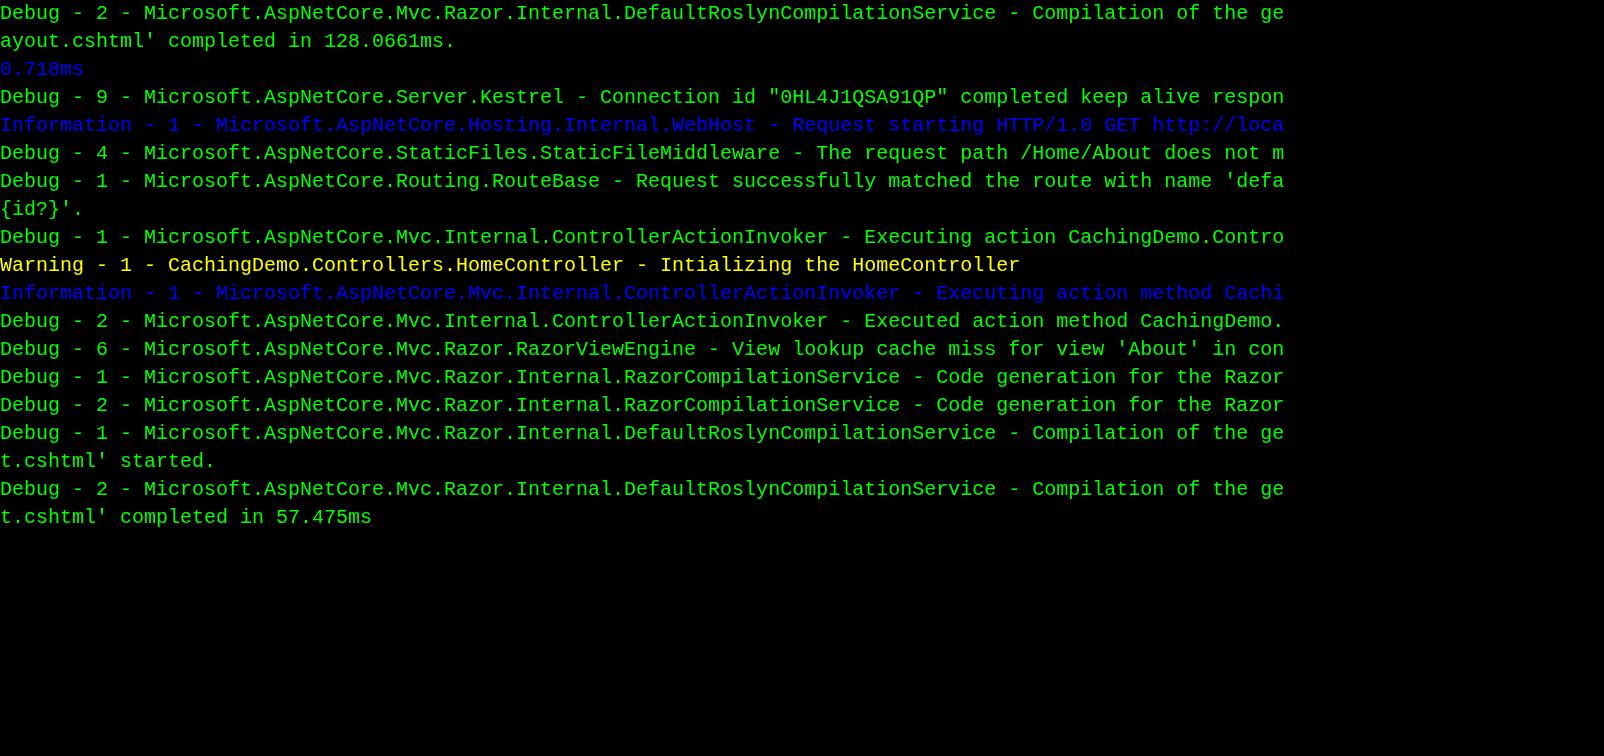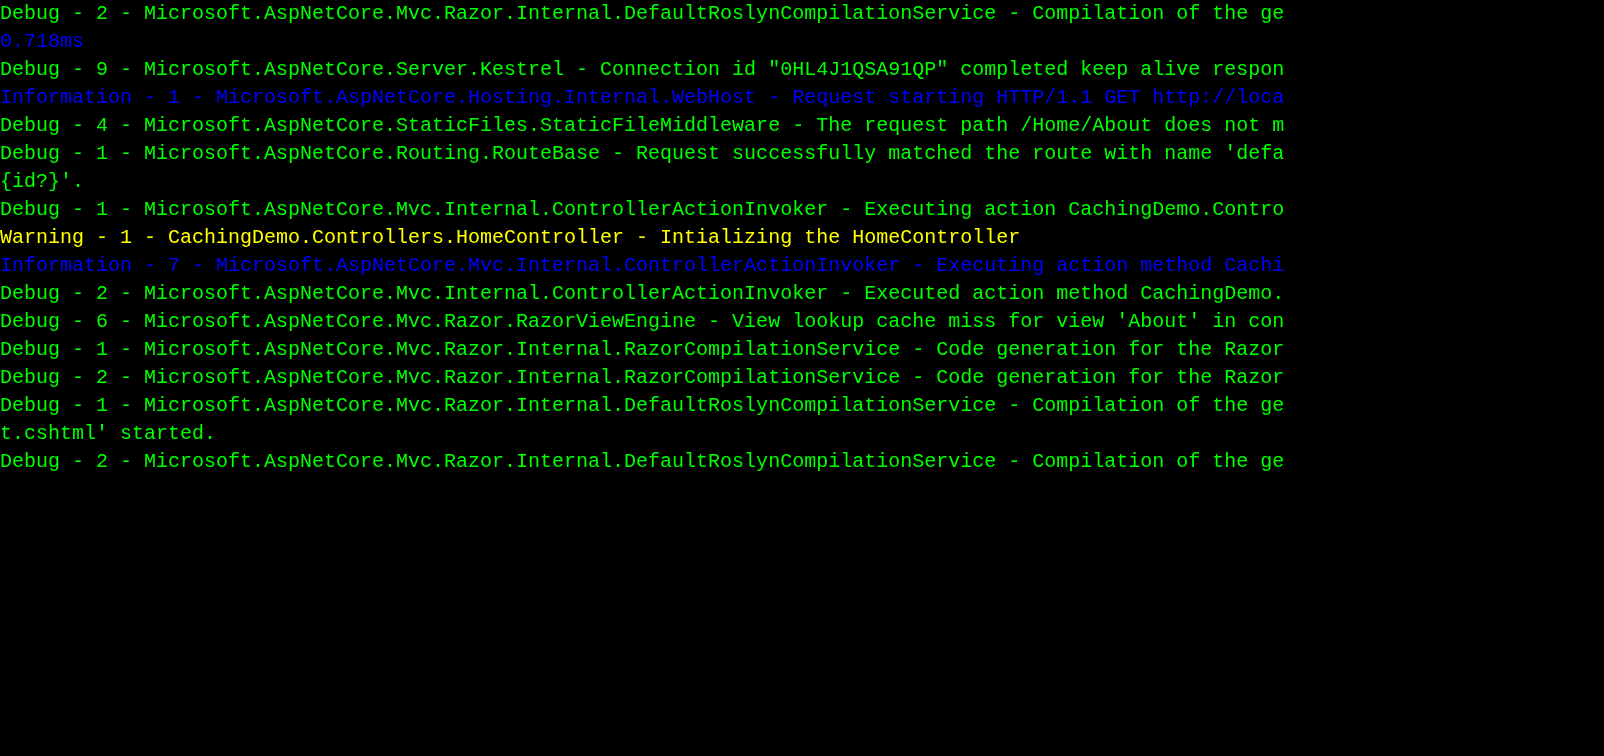--- a/index.html
+++ b/index.html
@@ -33,29 +33,31 @@
     }
     .warning {
       color: #ffff00;
     }
   </style>
 </head>
 <body>
 
 <div class="console">
   <div class="line debug">Debug - 2 - Microsoft.AspNetCore.Mvc.Razor.Internal.DefaultRoslynCompilationService - Compilation of the ge</div>
+  <div class="line debug">ayout.cshtml' completed in 128.0661ms.</div>
   <div class="line information">0.718ms</div>
   <div class="line debug">Debug - 9 - Microsoft.AspNetCore.Server.Kestrel - Connection id "0HL4J1QSA91QP" completed keep alive respon</div>
-  <div class="line information">Information - 1 - Microsoft.AspNetCore.Hosting.Internal.WebHost - Request starting HTTP/1.1 GET http://loca</div>
+  <div class="line information">Information - 1 - Microsoft.AspNetCore.Hosting.Internal.WebHost - Request starting HTTP/1.0 GET http://loca</div>
   <div class="line debug">Debug - 4 - Microsoft.AspNetCore.StaticFiles.StaticFileMiddleware - The request path /Home/About does not m</div>
   <div class="line debug">Debug - 1 - Microsoft.AspNetCore.Routing.RouteBase - Request successfully matched the route with name 'defa</div>
   <div class="line debug">{id?}'.</div>
   <div class="line debug">Debug - 1 - Microsoft.AspNetCore.Mvc.Internal.ControllerActionInvoker - Executing action CachingDemo.Contro</div>
   <div class="line warning">Warning - 1 - CachingDemo.Controllers.HomeController - Intializing the HomeController</div>
-  <div class="line information">Information - 7 - Microsoft.AspNetCore.Mvc.Internal.ControllerActionInvoker - Executing action method Cachi</div>
+  <div class="line information">Information - 1 - Microsoft.AspNetCore.Mvc.Internal.ControllerActionInvoker - Executing action method Cachi</div>
   <div class="line debug">Debug - 2 - Microsoft.AspNetCore.Mvc.Internal.ControllerActionInvoker - Executed action method CachingDemo.</div>
   <div class="line debug">Debug - 6 - Microsoft.AspNetCore.Mvc.Razor.RazorViewEngine - View lookup cache miss for view 'About' in con</div>
   <div class="line debug">Debug - 1 - Microsoft.AspNetCore.Mvc.Razor.Internal.RazorCompilationService - Code generation for the Razor</div>
   <div class="line debug">Debug - 2 - Microsoft.AspNetCore.Mvc.Razor.Internal.RazorCompilationService - Code generation for the Razor</div>
   <div class="line debug">Debug - 1 - Microsoft.AspNetCore.Mvc.Razor.Internal.DefaultRoslynCompilationService - Compilation of the ge</div>
   <div class="line debug">t.cshtml' started.</div>
   <div class="line debug">Debug - 2 - Microsoft.AspNetCore.Mvc.Razor.Internal.DefaultRoslynCompilationService - Compilation of the ge</div>
+  <div class="line debug">t.cshtml' completed in 57.475ms</div>
 </div>
 
 </body></html>

